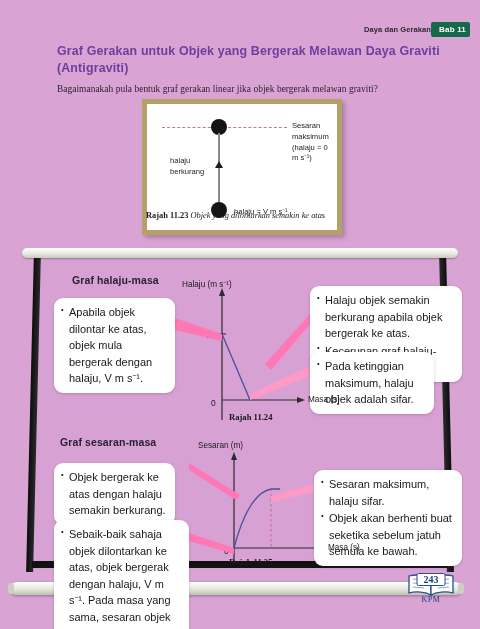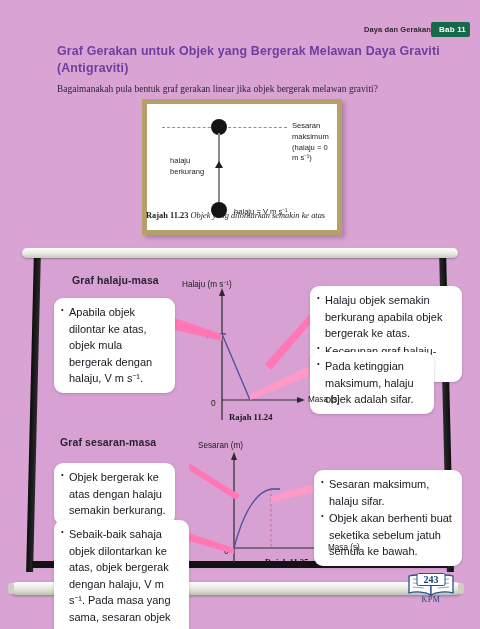--- a/index.html
+++ b/index.html
@@ -154,21 +154,21 @@
   .c6 { left: 292px; top: 222px; width: 148px; }
 
   .leader-svg { position: absolute; inset: 0; z-index: 7; pointer-events: none; }
   .graph-svg  { position: absolute; inset: 0; z-index: 6; pointer-events: none; }
 
   .rajah-label {
     position: absolute; font-family: "Liberation Serif", serif;
     font-weight: 700; font-size: 8.6px; color: #17141a; z-index: 9;
   }
   .rajah-24 { left: 207px; top: 164px; }
-  .rajah-25 { left: 207px; top: 309px; margin-left: 36px; }
+  .rajah-25 { left: 207px; top: 309px; }
 
   
   .footer-tray {
     position: absolute; left: 10px; top: 582px; width: 452px; height: 13px;
     background: linear-gradient(#ffffff,#e6e7dd 55%,#bfc0b3);
     border-radius: 7px;
     box-shadow: 0 1px 3px rgba(0,0,0,.32);
   }
   .footer-tray::before, .footer-tray::after {
     content: ""; position: absolute; top: 1px; width: 6px; height: 11px;

